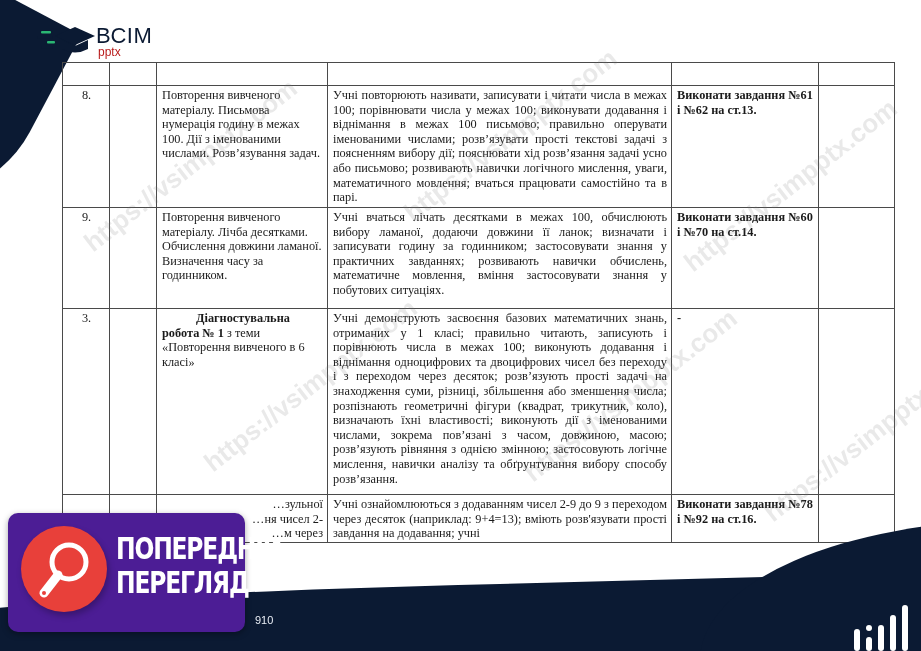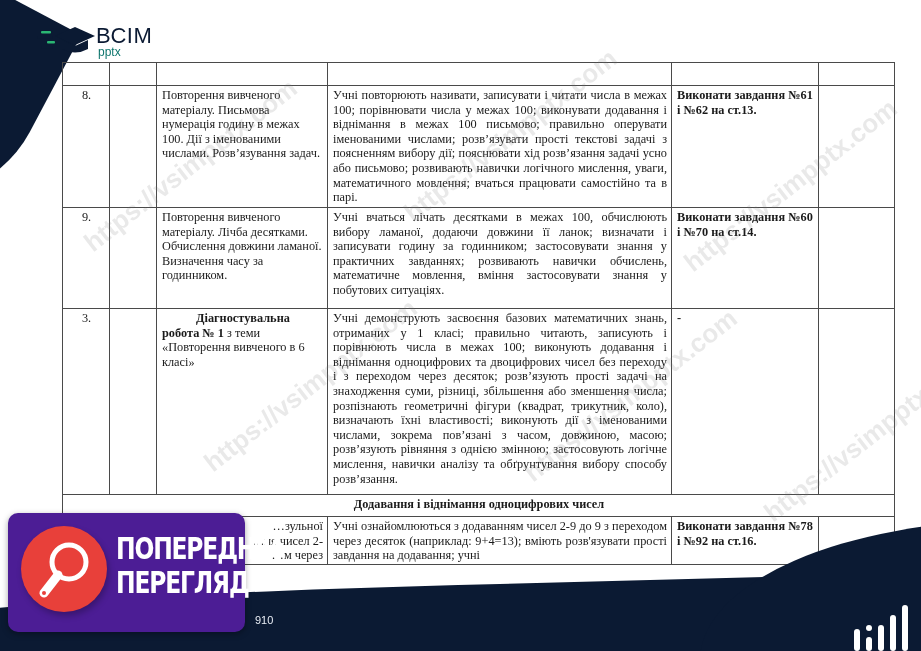--- a/index.html
+++ b/index.html
@@ -17,21 +17,21 @@
   .corner-tl-mask {
     position: absolute; left: 0; top: 0; width: 120px; height: 220px; overflow: hidden;
   }
   .logo { position: absolute; left: 35px; top: 22px; width: 130px; height: 36px; }
   .logo-text-main {
     position: absolute; left: 61px; top: 3px; font-family: "Liberation Sans", "DejaVu Sans", sans-serif;
     font-size: 22px; color: #0b1a33; letter-spacing: 0.5px; line-height: 22px;
   }
   .logo-text-sub {
     position: absolute; left: 63px; top: 24px; font-family: "Liberation Sans", "DejaVu Sans", sans-serif;
-    font-size: 12px; color: #0f766e; line-height: 12px;
+    font-size: 12px; color: #b91c1c; line-height: 12px;
   }
 
   table.plan {
     position: absolute; left: 62px; top: 62px; border-collapse: collapse;
     font-size: 12.3px; line-height: 14.6px;
   }
   table.plan td {
     border: 1px solid #4a4a4a; vertical-align: top; padding: 2px 4px 0 5px;
   }
   .c-num { width: 37px; text-align: center; }
@@ -125,23 +125,20 @@
     <td class="c-note"></td>
   </tr>
   <tr style="height:186px">
     <td class="c-num">3.</td>
     <td class="c-date"></td>
     <td class="c-topic"><span class="bold">Діагностувальна робота № 1</span><span> з теми «Повторення вивченого в 6 класі»</span></td>
     <td class="c-outcome">Учні демонструють засвоєння базових математичних знань, отриманих у 1 класі; правильно читають, записують і порівнюють числа в межах 100; виконують додавання і віднімання одноцифрових та двоцифрових чисел без переходу і з переходом через десяток; розв’язують прості задачі на знаходження суми, різниці, збільшення або зменшення числа; розпізнають геометричні фігури (квадрат, трикутник, коло), визначають їхні властивості; виконують дії з іменованими числами, зокрема пов’язані з часом, довжиною, масою; розв’язують рівняння з однією змінною; застосовують логічне мислення, навички аналізу та обґрунтування вибору способу розв’язання.</td>
     <td class="c-hw">-</td>
     <td class="c-note"></td>
   </tr>
-  <tr class="section">
-    <td colspan="6">Додавання і віднімання одноцифрових чисел</td>
-  </tr>
   <tr style="height:48px">
     <td class="c-num"></td>
     <td class="c-date"></td>
     <td class="c-topic" style="white-space:pre-line;text-align:right">…зульної
 …ня чисел 2-
 …м через</td>
     <td class="c-outcome">Учні ознайомлюються з додаванням чисел 2-9 до 9 з переходом через десяток (наприклад: 9+4=13); вміють розв'язувати прості завдання на додавання; учні</td>
     <td class="c-hw">Виконати завдання №78 і №92 на ст.16.</td>
     <td class="c-note"></td>
   </tr>

